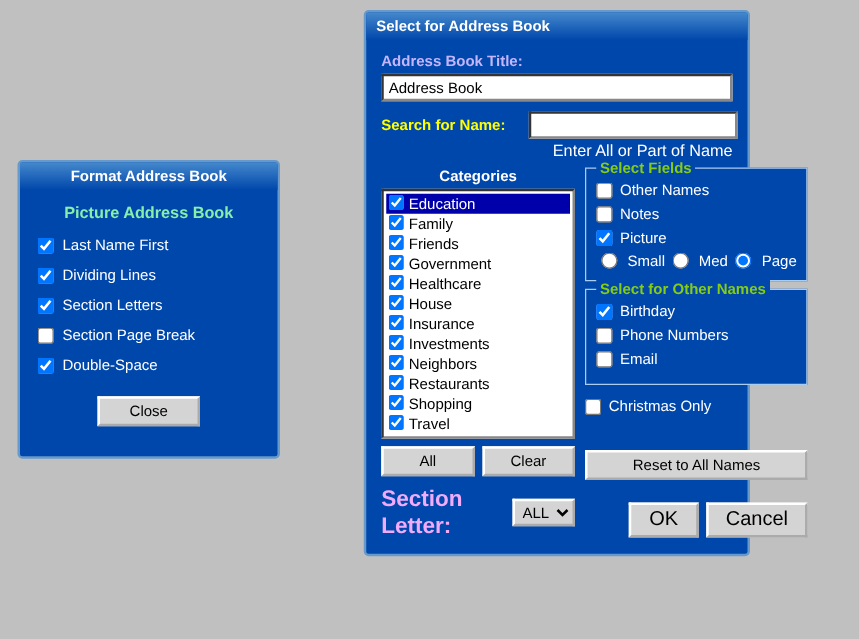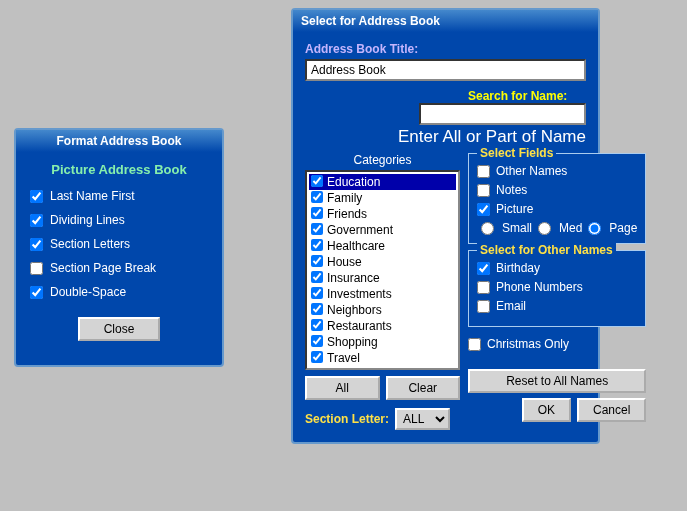--- a/index.html
+++ b/index.html
@@ -102,61 +102,60 @@
       background: white;
       border: 2px inset #888;
       padding: 2px 4px;
       font-size: 12px;
       color: black;
     }
 
     
     .search-row {
       display: flex;
-      align-items: flex-end;
+      align-items: center;
       margin-top: 8px;
       margin-bottom: 2px;
-      flex-direction: column;
     }
     .search-label {
       color: #ffff00;
       font-weight: bold;
       font-size: 12px;
       white-space: nowrap;
       margin-right: 8px;
       min-width: 110px;
     }
     .search-input {
       flex: 1;
       height: 22px;
       background: white;
       border: 2px inset #888;
       padding: 2px 4px;
       font-size: 12px;
     }
     .hint-text {
       color: white;
-      font-size: 17px;
+      font-size: 13px;
       text-align: right;
       margin-bottom: 6px;
     }
 
     
     .main-content {
       display: flex;
       gap: 8px;
     }
 
     
     .categories-box {
       flex: 0 0 155px;
     }
     .categories-title {
       color: white;
-      font-weight: normal;
+      font-weight: bold;
       font-size: 12px;
       text-align: center;
       margin-bottom: 3px;
     }
     .categories-list {
       background: white;
       border: 2px inset #888;
       height: 200px;
       overflow-y: scroll;
       padding: 2px;
@@ -196,22 +195,22 @@
     }
 
     
     .section-letter-row {
       display: flex;
       align-items: center;
       margin-top: 8px;
       gap: 6px;
     }
     .section-letter-label {
-      color: #fde047;
-      font-size: 12px;
+      color: #f0abfc;
+      font-size: 18px;
       font-weight: bold;
     }
     .section-letter-select {
       background: #d4d4d4;
       border: 2px outset #ffffff;
       font-size: 12px;
       padding: 1px 2px;
       height: 22px;
       width: 55px;
     }
@@ -229,21 +228,21 @@
       border: 1px solid #aaccee;
       background: #0047ab;
       padding: 6px 8px 8px 8px;
       position: relative;
     }
     .group-box-title {
       position: absolute;
       top: -8px;
       left: 8px;
       background: #0047ab;
-      color: #fde047;
+      color: #84cc16;
       font-weight: bold;
       font-size: 12px;
       padding: 0 3px;
     }
     .group-content {
       margin-top: 4px;
     }
     .check-row {
       display: flex;
       align-items: center;
@@ -253,21 +252,21 @@
     }
     .check-row input[type="checkbox"] {
       margin-right: 6px;
       width: 13px;
       height: 13px;
     }
 
     
     .radio-row {
       display: flex;
-      align-items: flex-end;
+      align-items: flex-start;
       gap: 6px;
       color: white;
       font-size: 12px;
       margin-left: 4px;
     }
     .radio-row input[type="radio"] {
       margin: 0 2px 0 0;
     }
 
     
@@ -279,43 +278,43 @@
       margin-top: 4px;
     }
     .christmas-row input[type="checkbox"] {
       margin-right: 6px;
     }
 
     
     .bottom-buttons {
       display: flex;
       flex-direction: column;
-      gap: 5px;
-      margin-top: 12px;
+      gap: 18px;
+      margin-top: 22px;
     }
     .reset-btn {
       background: #d4d4d4;
       border: 2px outset #ffffff;
       padding: 3px 6px;
       font-size: 12px;
       cursor: pointer;
       color: black;
       width: 100%;
       text-align: center;
     }
     .ok-cancel-row {
       display: flex;
       gap: 6px;
       justify-content: flex-end;
     }
     .ok-btn, .cancel-btn {
       background: #d4d4d4;
       border: 2px outset #ffffff;
       padding: 3px 14px;
-      font-size: 12px;
+      font-size: 16px;
       cursor: pointer;
       color: black;
     }
 
     
     ::-webkit-scrollbar { width: 14px; }
     ::-webkit-scrollbar-track { background: #c0c0c0; }
     ::-webkit-scrollbar-thumb { background: #888; border: 1px solid #555; }
   </style>
 </head>

